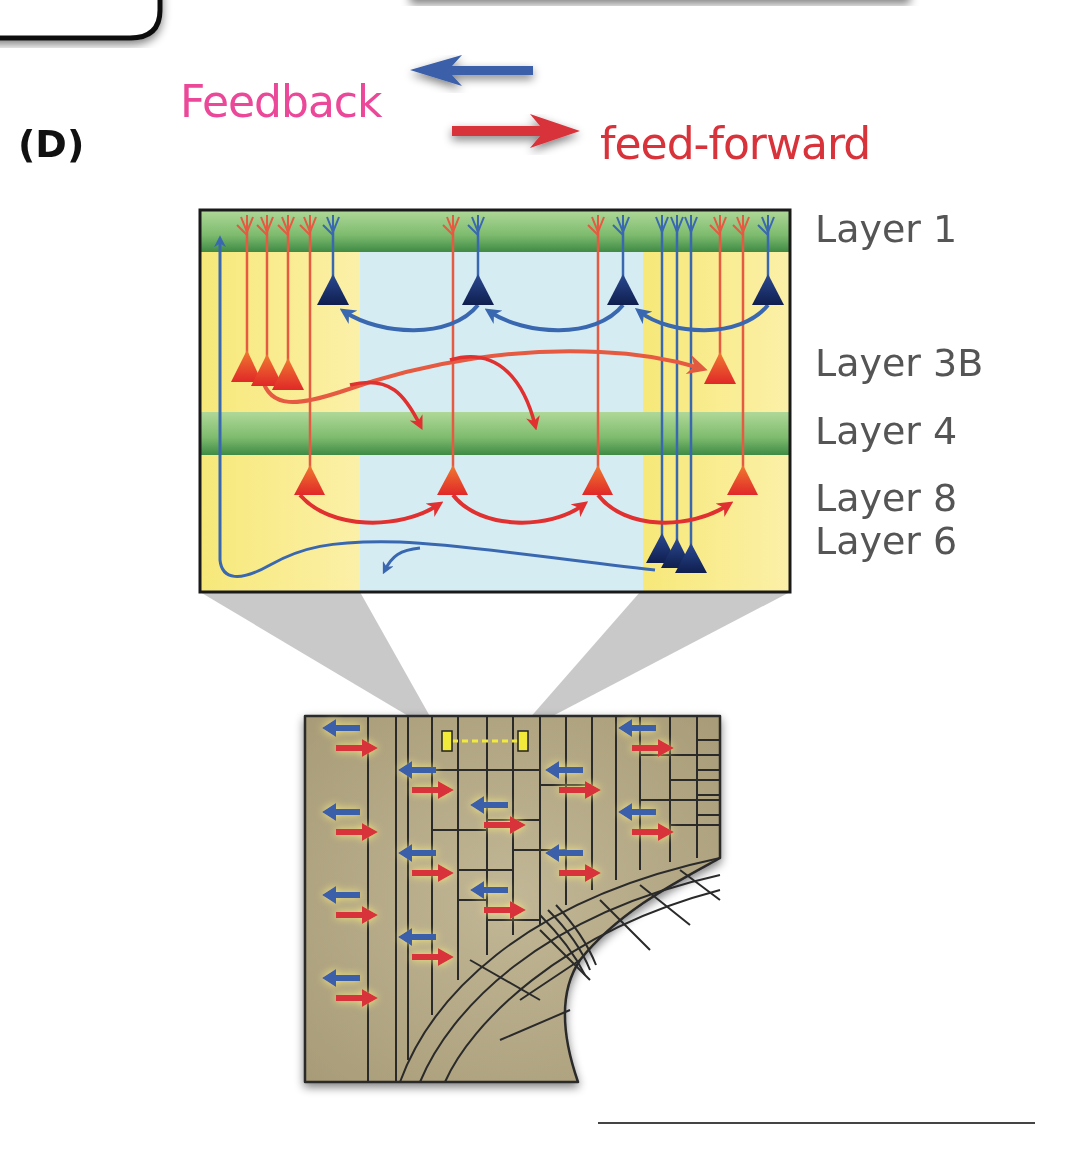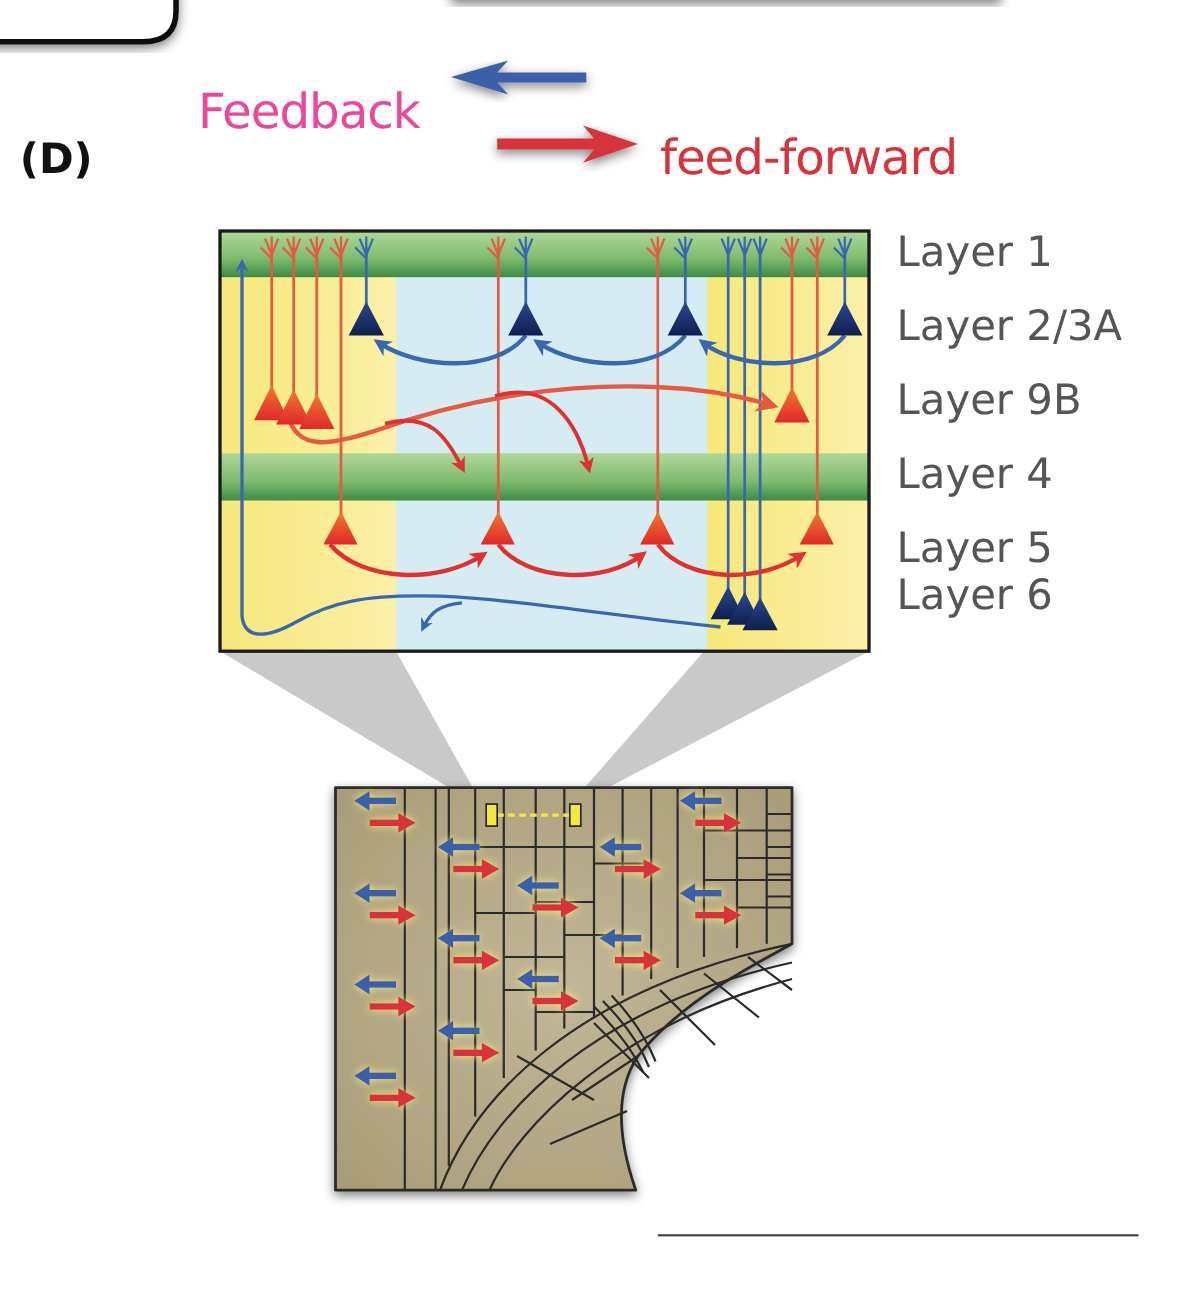--- a/index.html
+++ b/index.html
@@ -245,20 +245,19 @@
         <path d="M656,809 L632,809 L632,803 L618,812 L632,821 L632,815 L656,815 Z" fill="#3a5ea8" filter="url(#glow)"></path>
         <path d="M632,829 L658,829 L658,823 L674,832 L658,841 L658,835 L632,835 Z" fill="#d8333b" filter="url(#glow)"></path>
       </g>
   </svg>
 
   <div class="abs panel-label">(D)</div>
   <div class="abs legend-fb">Feedback</div>
   <div class="abs legend-ff">feed-forward</div>
 
   <div class="abs layer-label" style="top:207px">Layer 1</div>
-  <div class="abs layer-label" style="top:274px">Layer 2/3A</div>
-  <div class="abs layer-label" style="top:341px">Layer 9B</div>
+  <div class="abs layer-label" style="top:341px">Layer 3B</div>
   <div class="abs layer-label" style="top:409px">Layer 4</div>
-  <div class="abs layer-label" style="top:476px">Layer 5</div>
+  <div class="abs layer-label" style="top:476px">Layer 8</div>
   <div class="abs layer-label" style="top:519px">Layer 6</div>
 
   <div class="abs credit-rule"></div>
 </div>
 
 </body></html>

